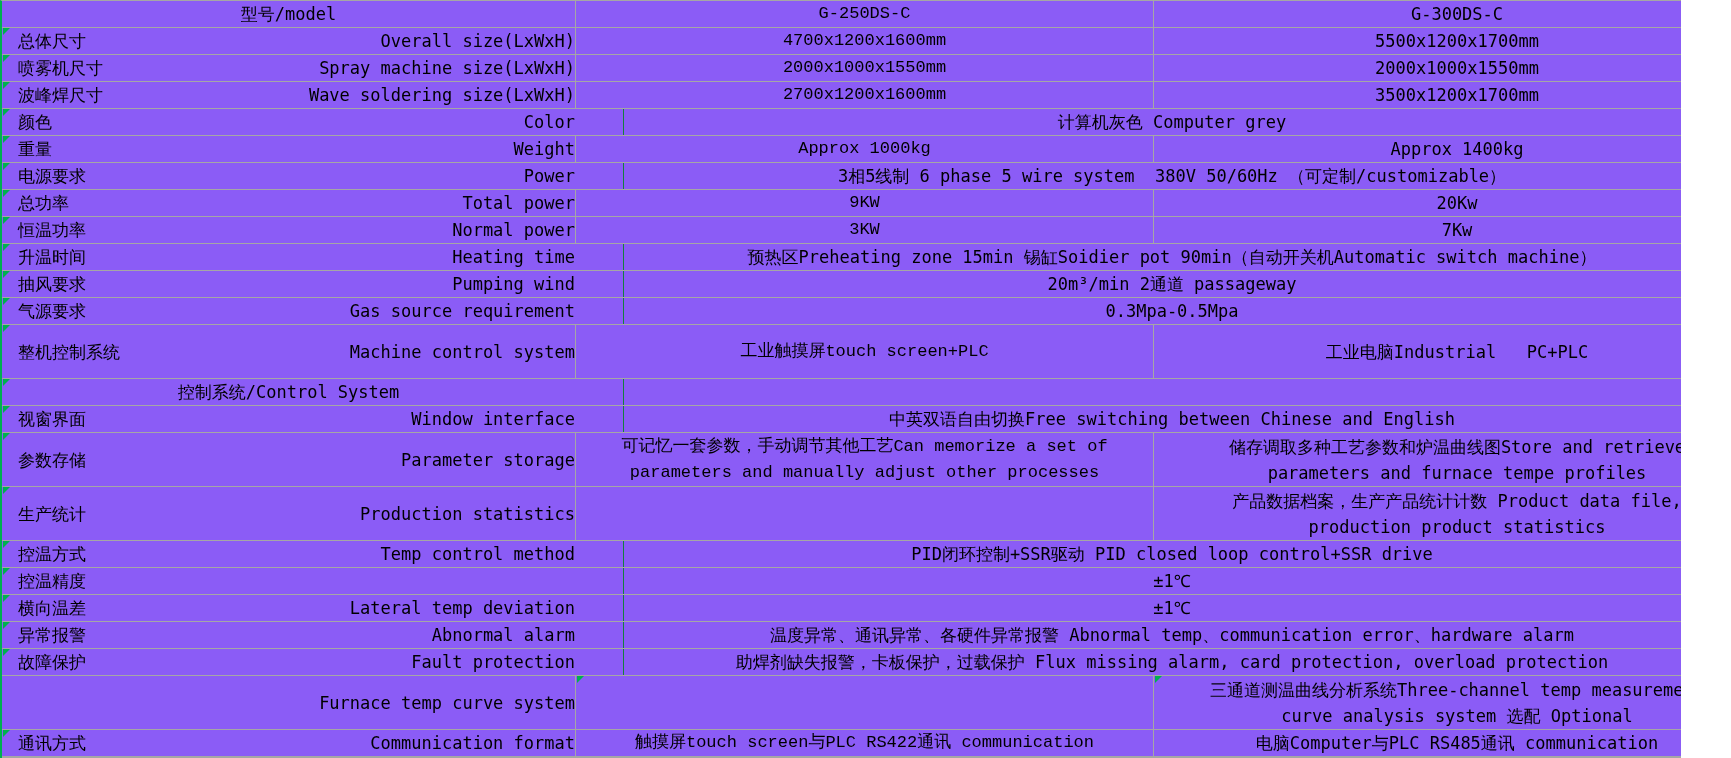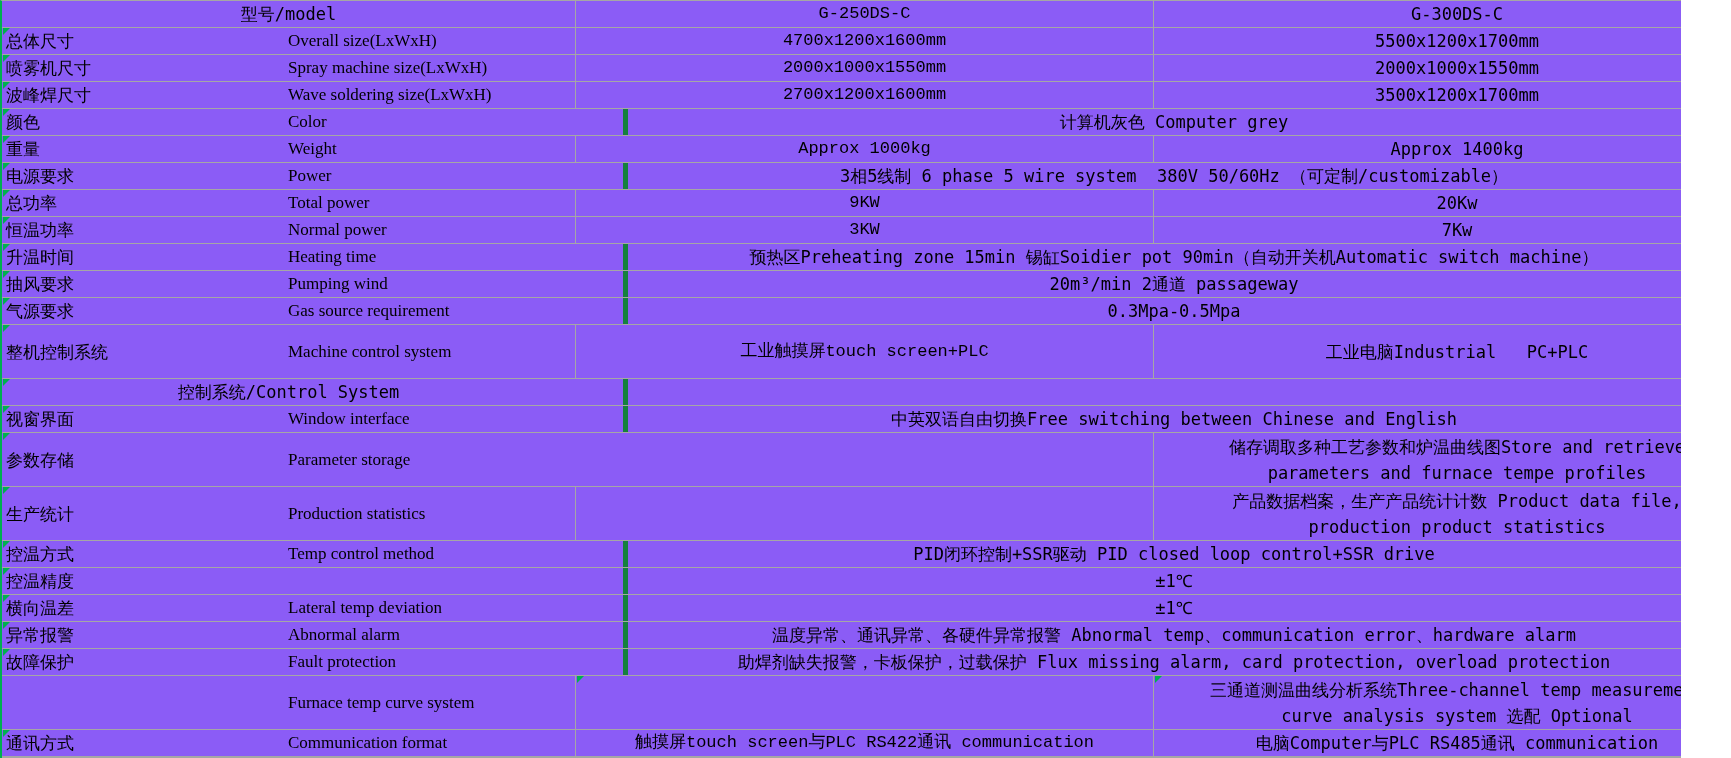--- a/index.html
+++ b/index.html
@@ -26,27 +26,27 @@
   .h54{height:54px;}
   .cell{
     position:relative;
     display:flex;
     align-items:center;
     overflow:hidden;
     box-sizing:border-box;
     line-height:26px;
     white-space:pre-wrap;
   }
-  .cell-cn{grid-column:1;justify-content:flex-start;padding-left:4px;}
-  .cell-en{grid-column:2;justify-content:flex-start;padding-left:3px;font-family:Liberation Serif, serif;}
+  .cell-cn{grid-column:1;justify-content:flex-start;padding-left:16px;}
+  .cell-en{grid-column:2;justify-content:flex-end;padding-left:3px;}
   .cell-merged-label{grid-column:1/3;justify-content:center;text-align:center;}
   .cell-v{justify-content:center;text-align:center;border-left:1px solid #a6a6a6;}
   .cell-v1{grid-column:3;font-family:Liberation Mono, monospace;}
   .cell-v2{grid-column:4;padding-left:40px;}
-  .cell-span{grid-column:3/5;justify-content:center;text-align:left;border-left:5px solid #15803d;margin-left:48px;}
+  .cell-span{grid-column:3/5;justify-content:center;text-align:left;border-left:1px solid #15803d;margin-left:48px;}
   .cell-edge{grid-column:5;border-left:1px solid #a6a6a6;}
   .tri{
     position:absolute;top:0;left:1px;
     width:0;height:0;
     border-top:7px solid #00b050;
     border-right:7px solid transparent;
   }
   .partial-row{
     height:2px;
     border-top:1px solid #a6a6a6;
@@ -151,20 +151,21 @@
       </div>
       <div class="row h27">
         <div class="cell cell-cn"><span class="tri"></span><span>视窗界面</span></div>
         <div class="cell cell-en"><span>Window interface</span></div>
         <div class="cell cell-span"><span>中英双语自由切换Free switching between Chinese and English</span></div>
         <div class="cell cell-edge"></div>
       </div>
       <div class="row h54">
         <div class="cell cell-cn"><span class="tri"></span><span>参数存储</span></div>
         <div class="cell cell-en"><span>Parameter storage</span></div>
+        <div class="cell cell-v cell-v1"><span>可记忆一套参数，手动调节其他工艺Can memorize a set of parameters and manually adjust other processes</span></div>
         <div class="cell cell-v cell-v2"><span>储存调取多种工艺参数和炉温曲线图Store and retrieve parameters and furnace tempe profiles</span></div>
         <div class="cell cell-edge"></div>
       </div>
       <div class="row h54">
         <div class="cell cell-cn"><span class="tri"></span><span>生产统计</span></div>
         <div class="cell cell-en"><span>Production statistics</span></div>
         <div class="cell cell-v cell-v1"><span></span></div>
         <div class="cell cell-v cell-v2"><span>产品数据档案，生产产品统计计数 Product data file, production product statistics</span></div>
         <div class="cell cell-edge"></div>
       </div>

